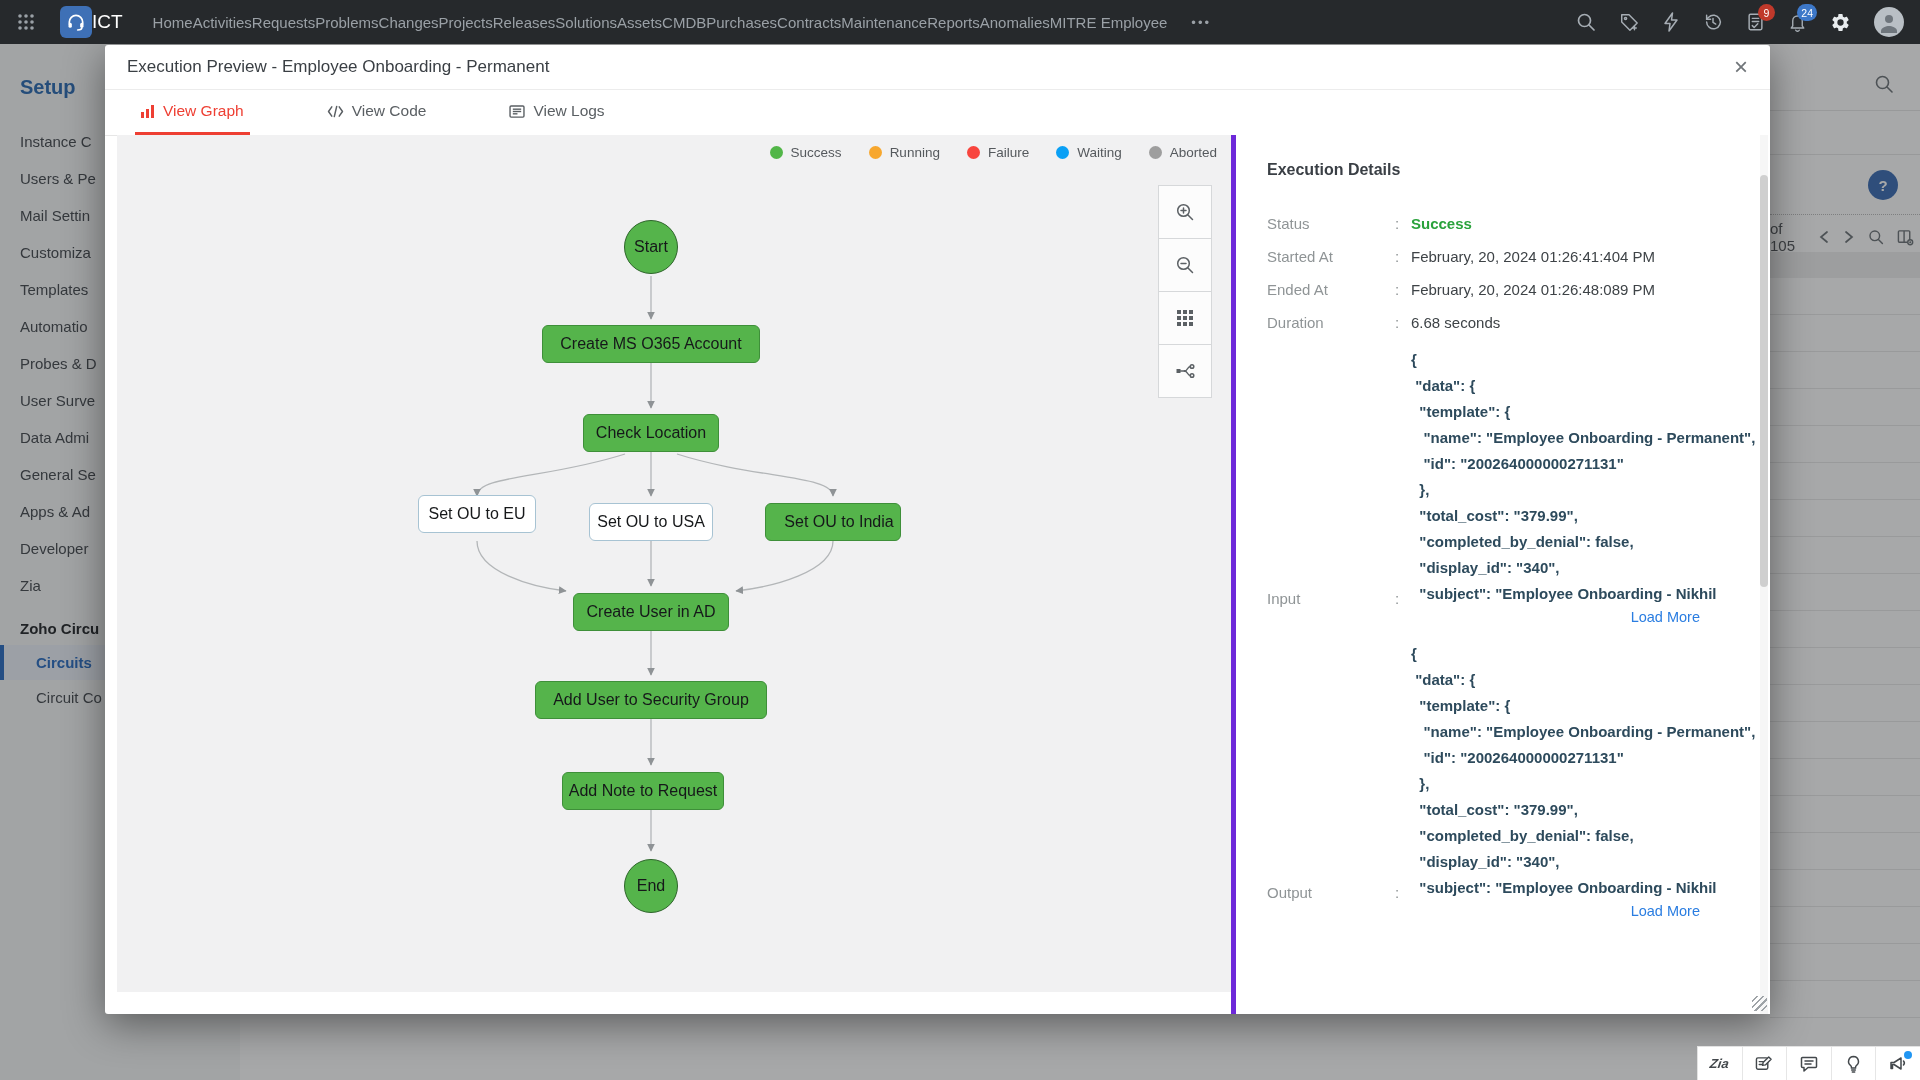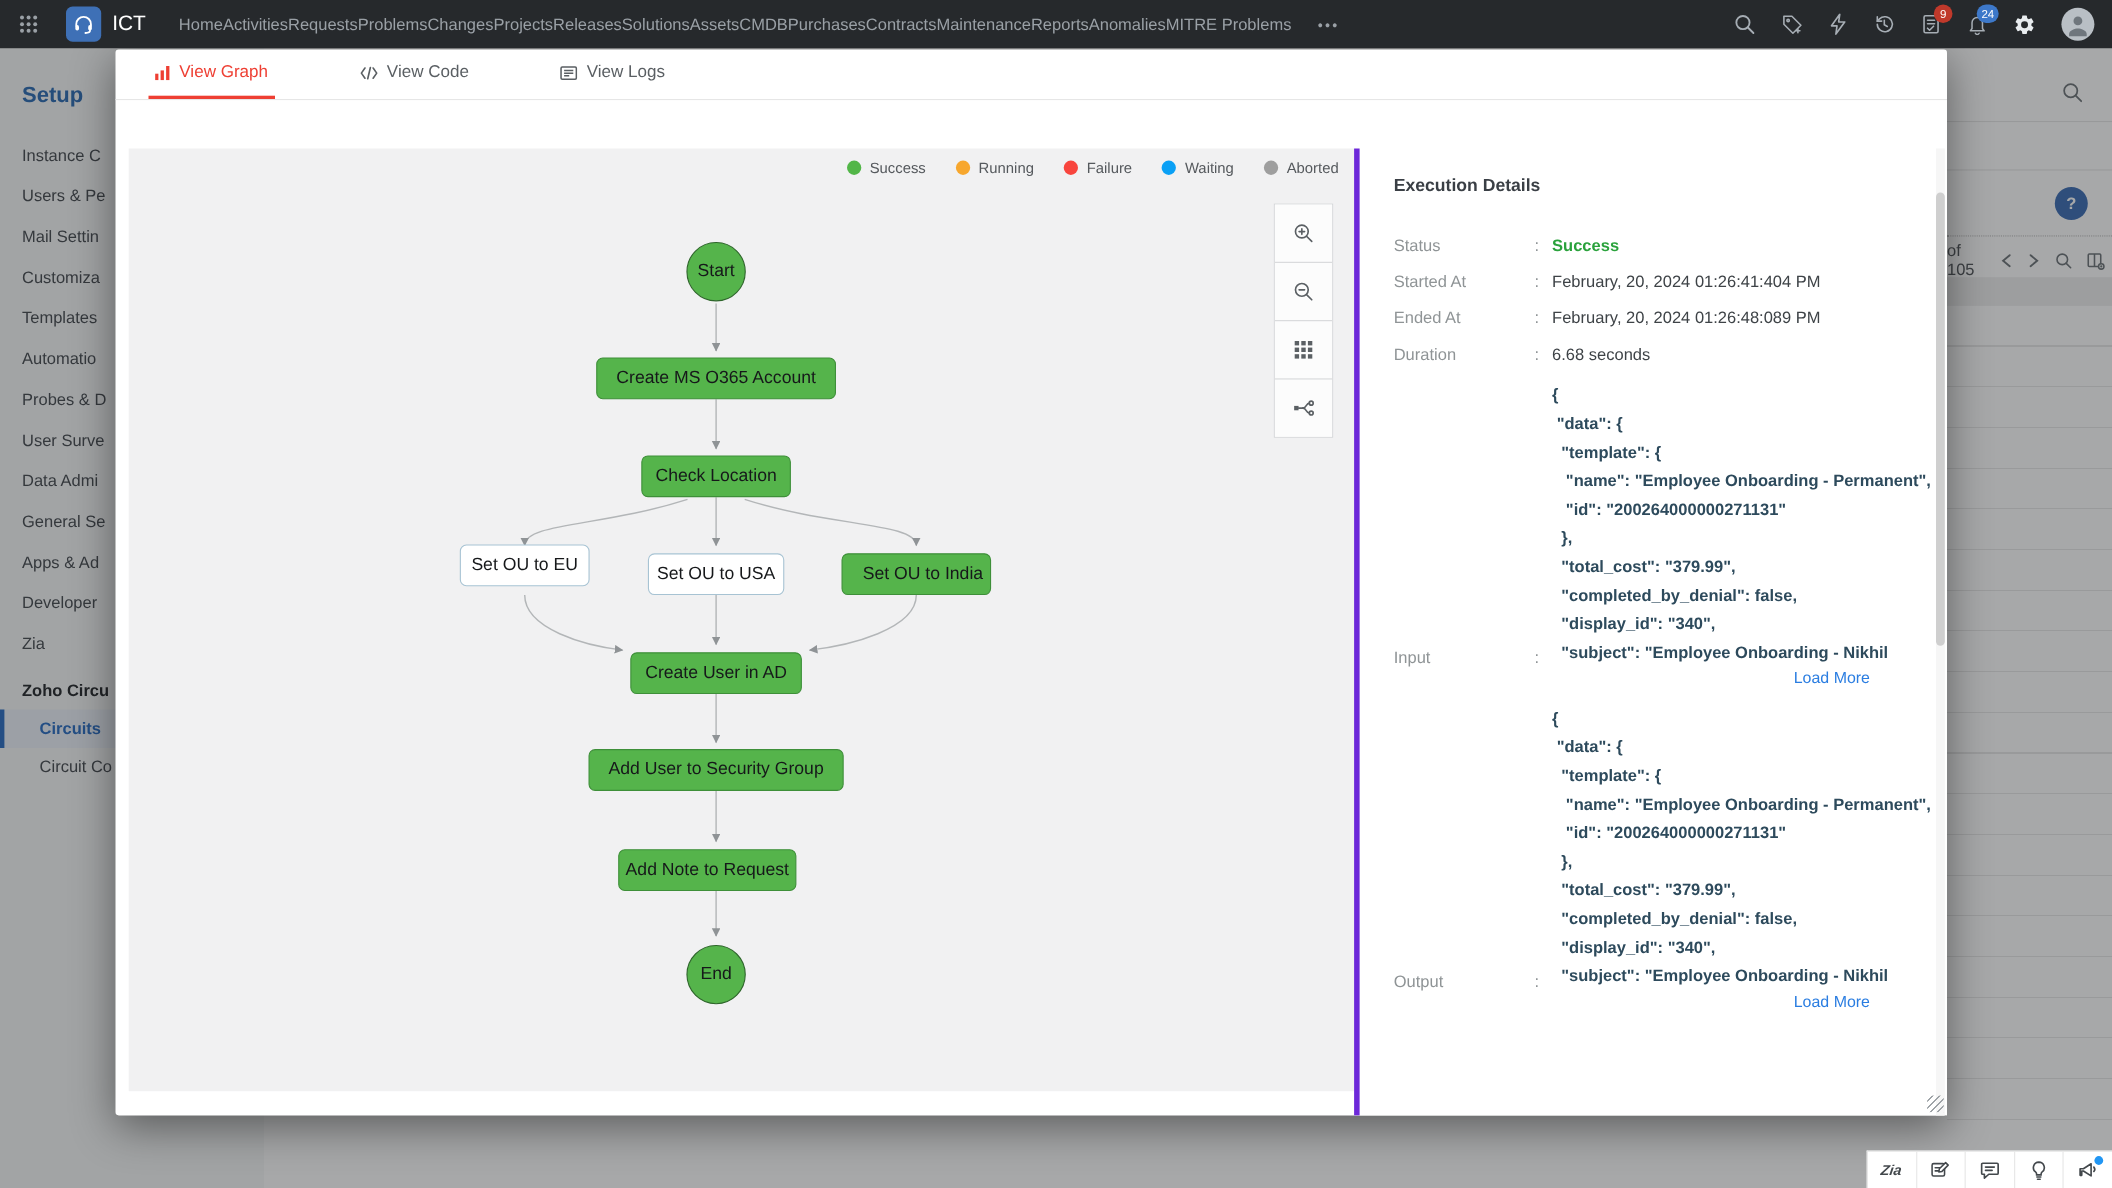--- a/index.html
+++ b/index.html
@@ -3,21 +3,21 @@
 <meta charset="utf-8">
 <style>
   html,body{margin:0;padding:0;}
   body{width:1920px;height:1080px;overflow:hidden;position:relative;
        font-family:"Liberation Sans","DejaVu Sans",sans-serif;background:#fff;}
 
   
   .topnav{position:absolute;top:0;left:0;right:0;height:44px;background:#26292c;
           display:flex;align-items:center;z-index:40;}
   .waffle{margin-left:16px;display:flex;cursor:pointer;}
-  .brand{display:flex;align-items:center;margin-left:24px;gap:10px;}
+  .brand{display:flex;align-items:center;margin-left:24px;}
   .logo{width:32px;height:32px;background:#3e70b6;border-radius:6px;display:flex;
         align-items:center;justify-content:center;cursor:pointer;}
   .brand-text{color:#fff;font-size:19px;cursor:pointer;}
   .navitems{display:flex;list-style:none;margin:0 0 0 30px;padding:0;}
   .navitems li{color:#9aa0a6;font-size:15px;cursor:pointer;white-space:nowrap;}
   .nav-more{color:#9aa0a6;margin-left:24px;font-size:13px;letter-spacing:2px;cursor:pointer;}
   .nav-right{margin-left:auto;display:flex;align-items:center;gap:23px;margin-right:16px;}
   .nicon{position:relative;display:flex;color:#a6adb4;cursor:pointer;}
   .nicon.bright{color:#e8ecef;}
   .badge{position:absolute;top:-8px;right:-10px;min-width:17px;height:17px;border-radius:9px;
@@ -169,21 +169,21 @@
       <li>Projects</li>
       <li>Releases</li>
       <li>Solutions</li>
       <li>Assets</li>
       <li>CMDB</li>
       <li>Purchases</li>
       <li>Contracts</li>
       <li>Maintenance</li>
       <li>Reports</li>
       <li>Anomalies</li>
-      <li>MITRE Problems</li>
+      <li>MITRE Employee</li>
     </ul>
   <span class="nav-more">•••</span>
   <div class="nav-right">
     <span class="nicon">
       <svg width="20" height="20" viewBox="0 0 20 20" fill="none" stroke="currentColor" stroke-width="1.7" stroke-linecap="round">
         <circle cx="8.5" cy="8.5" r="6"></circle>
           <line x1="13" y1="13" x2="18" y2="18"></line>
       </svg>
     </span>
     <span class="nicon">
@@ -298,20 +298,24 @@
       </svg>
     </span>
   </div>
   <div class="bgr-band"></div>
   <div class="bgr-rows"></div>
 </div>
 
 <div class="overlay"></div>
 
 <div class="modal">
+  <div class="m-head">
+    <span class="m-title">Execution Preview - Employee Onboarding - Permanent</span>
+    <span class="m-close">×</span>
+  </div>
   <div class="m-tabs">
     <span class="m-tab active">
       <svg width="14" height="13" viewBox="0 0 14 13" fill="currentColor">
         <rect x="0" y="7" width="3" height="6"></rect>
           <rect x="5" y="4" width="3" height="9"></rect>
           <rect x="10" y="0" width="3" height="13"></rect>
       </svg>
       <span>View Graph</span>
     </span>
     <span class="m-tab">

